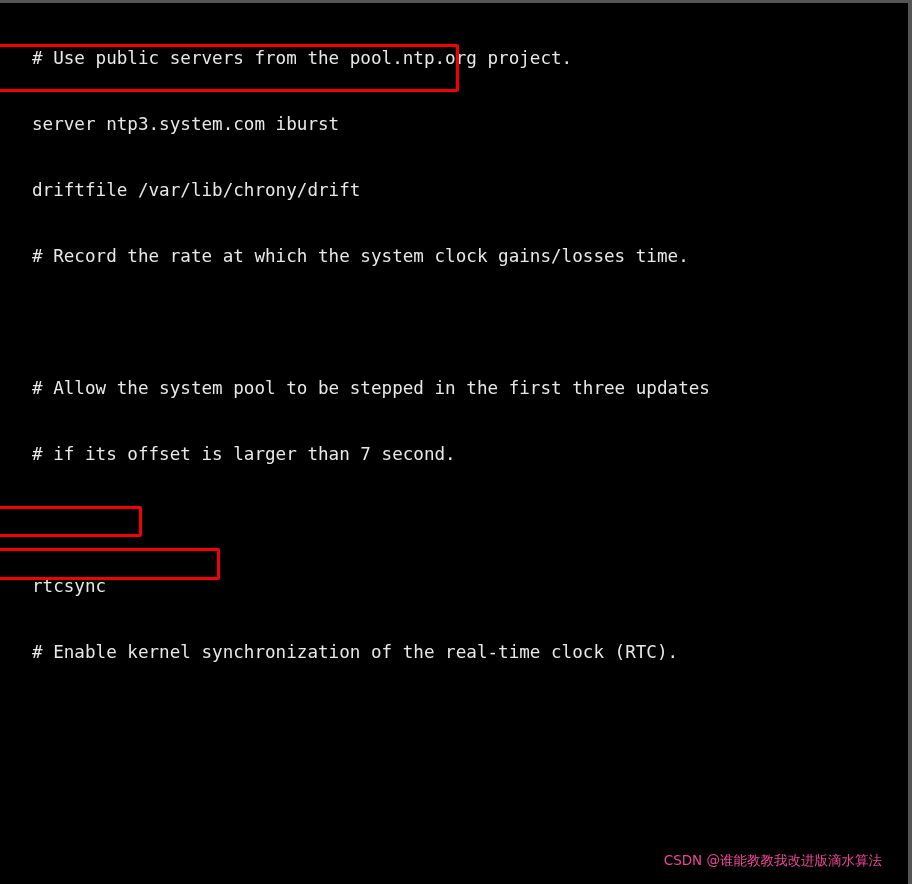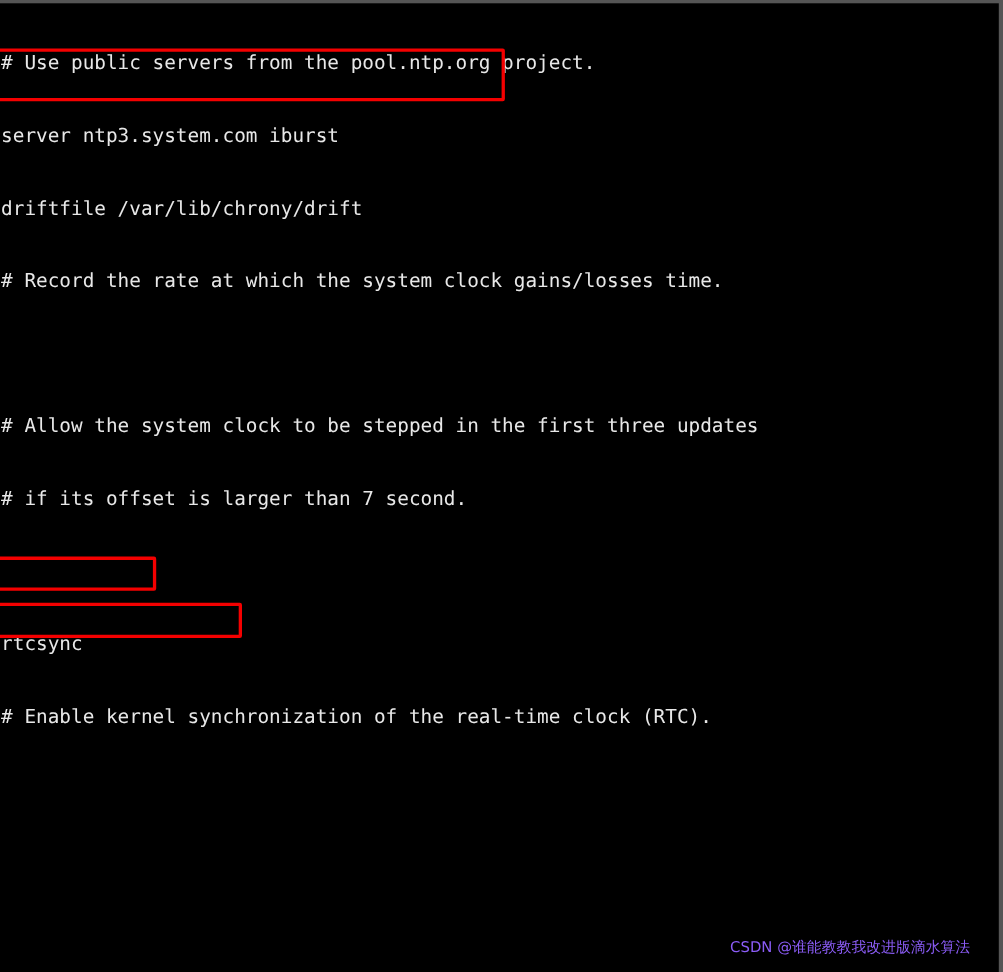--- a/index.html
+++ b/index.html
@@ -29,20 +29,21 @@
     letter-spacing: 0px;
     color: #e8e8e8;
     white-space: pre;
     padding-left: 1px;
     box-sizing: border-box;
   }
   .line {
     height: 22px;
     white-space: pre;
     overflow: visible;
+    margin-left: 31px;
   }
 
   
   .annot {
     position: absolute;
     border: 3px solid #f40000;
     border-radius: 2px;
     box-sizing: border-box;
     pointer-events: none;
     z-index: 5;
@@ -64,38 +65,38 @@
     top: 545px;
     width: 223px;
     height: 32px;
   }
   #watermark {
     position: absolute;
     right: 26px;
     bottom: 14px;
     font-family: "DejaVu Sans", "Liberation Sans", sans-serif;
     font-size: 13.5px;
-    color: #8b5cf6;
+    color: #ec4899;
     white-space: nowrap;
     z-index: 6;
     margin-top: 28px;
   }
 </style>
 </head>
 <body>
 
 <div id="screen">
 
   <div id="terminal">
     <div class="line"># Use public servers from the pool.ntp.org project.</div>
     <div class="line">server ntp3.system.com iburst</div>
     <div class="line">driftfile /var/lib/chrony/drift</div>
     <div class="line"># Record the rate at which the system clock gains/losses time.</div>
     <div class="line"></div>
-    <div class="line"># Allow the system clock to be stepped in the first three updates</div>
+    <div class="line"># Allow the system pool to be stepped in the first three updates</div>
     <div class="line"># if its offset is larger than 7 second.</div>
     <div class="line"></div>
     <div class="line">rtcsync</div>
     <div class="line"># Enable kernel synchronization of the real-time clock (RTC).</div>
     
     
     
     
     
     

